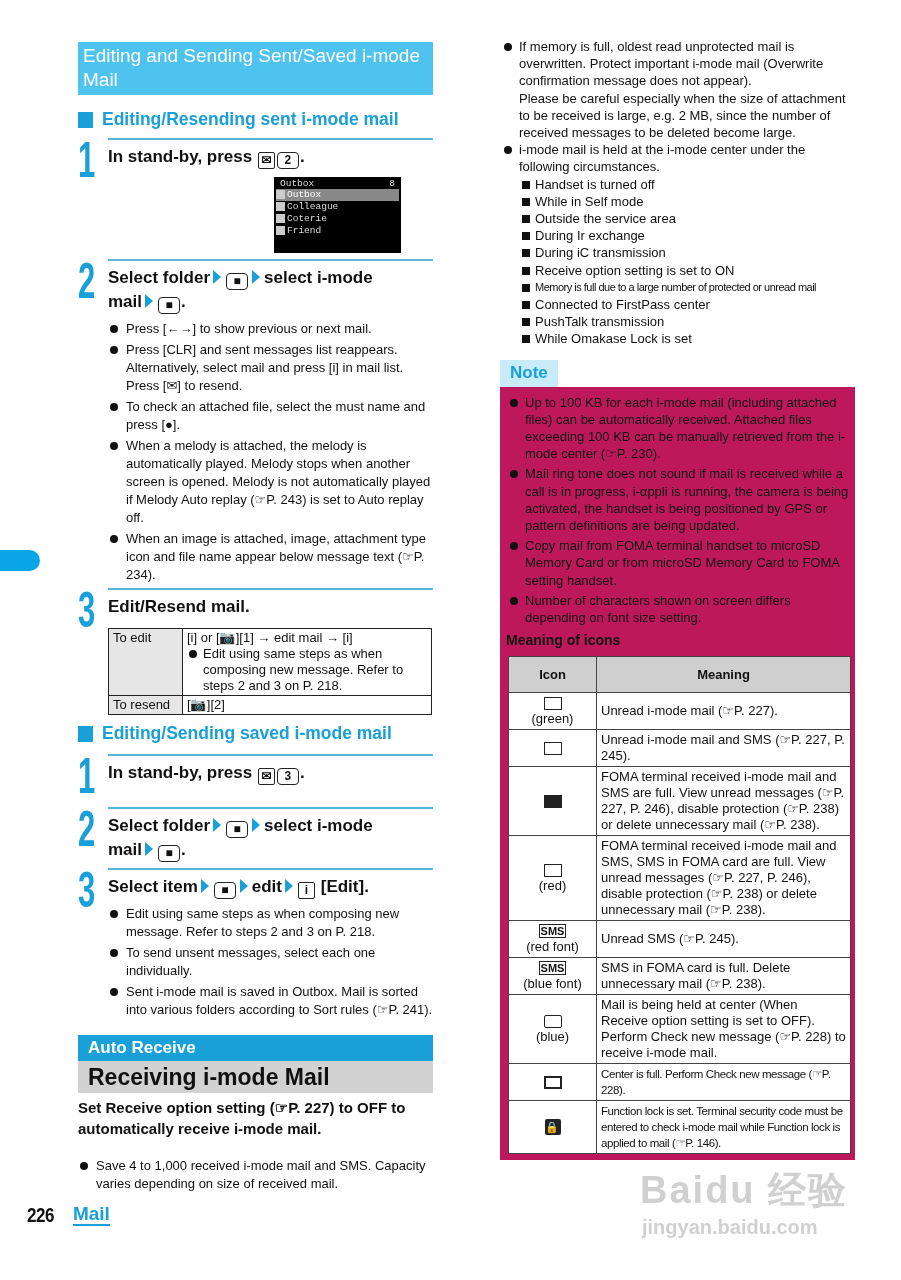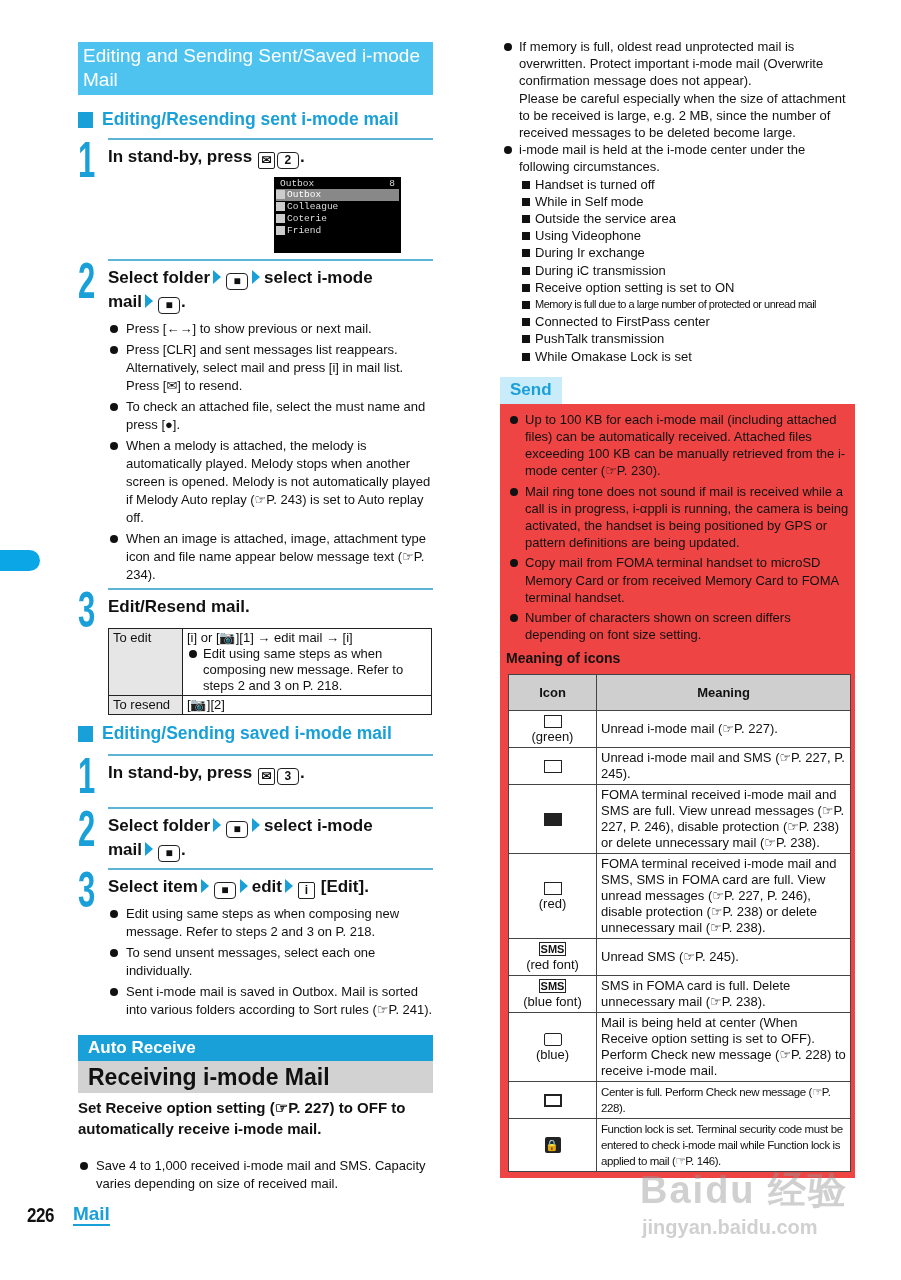--- a/index.html
+++ b/index.html
@@ -49,21 +49,21 @@
 
   .r-bullets { list-style: none; }
   .r-bullets li { position: relative; padding-left: 19px; font-size: 13px; line-height: 17.2px; }
   .r-bullets li::before { content: ""; position: absolute; left: 4px; top: 5px; width: 8px; height: 8px; border-radius: 50%; background: #111; }
   .squares { list-style: none; margin-left: 18px; }
   .squares li { position: relative; padding-left: 17px; font-size: 13px; line-height: 17.2px; }
   .squares li::before { content: ""; position: absolute; left: 4px; top: 5px; width: 8px; height: 8px; background: #111; }
   .squares li.small { font-size: 11px; letter-spacing: -0.5px; }
 
   .note-tab { margin-top: 12px; display: inline-block; background: #c8ecfa; color: #1aa0d8; font-weight: bold; font-size: 17px; padding: 3px 10px 4px 10px; }
-  .note-box { background: #ef4444; padding: 7px 6px 6px 6px; width: 355px; }
+  .note-box { background: #be185d; padding: 7px 6px 6px 6px; width: 355px; }
   .note-box .r-bullets li { margin-bottom: 3px; }
   .icons-head { font-weight: bold; font-size: 14px; margin: 6px 0 8px 0; }
 
   table.icons { border-collapse: collapse; width: 343px; background: #fff; font-size: 13px; margin-left: 2px; }
   table.icons th { background: #cfcfcf; border: 1.5px solid #444; font-weight: bold; padding: 10px; font-size: 13px; }
   table.icons td { border: 1.5px solid #444; padding: 2px 4px; line-height: 16px; vertical-align: middle; }
   table.icons td.ic { width: 88px; text-align: center; }
   table.icons td.small { font-size: 11.5px; letter-spacing: -0.4px; line-height: 16px; }
   .env { display: inline-block; width: 18px; height: 13px; border: 1.5px solid #222; position: relative; vertical-align: middle; }
   .env.filled { background: #222; }
@@ -208,36 +208,35 @@
       <li>
         <span>If memory is full, oldest read unprotected mail is overwritten. Protect important i-mode mail (Overwrite confirmation message does not appear).</span><br>
         <span>Please be careful especially when the size of attachment to be received is large, e.g. 2 MB, since the number of received messages to be deleted become large.</span>
       </li>
       <li>i-mode mail is held at the i-mode center under the following circumstances.</li>
     </ul>
     <ul class="squares">
       <li>Handset is turned off</li>
       <li>While in Self mode</li>
       <li>Outside the service area</li>
-      <li>Using Videophone</li>
       <li>During Ir exchange</li>
       <li>During iC transmission</li>
       <li>Receive option setting is set to ON</li>
       <li class="small">Memory is full due to a large number of protected or unread mail</li>
       <li>Connected to FirstPass center</li>
       <li>PushTalk transmission</li>
       <li>While Omakase Lock is set</li>
     </ul>
 
-    <div class="note-tab">Send</div>
+    <div class="note-tab">Note</div>
     <div class="note-box">
       <ul class="r-bullets">
         <li>Up to 100 KB for each i-mode mail (including attached files) can be automatically received. Attached files exceeding 100 KB can be manually retrieved from the i-mode center (☞P. 230).</li>
         <li>Mail ring tone does not sound if mail is received while a call is in progress, i-αppli is running, the camera is being activated, the handset is being positioned by GPS or pattern definitions are being updated.</li>
-        <li>Copy mail from FOMA terminal handset to microSD Memory Card or from received Memory Card to FOMA terminal handset.</li>
+        <li>Copy mail from FOMA terminal handset to microSD Memory Card or from microSD Memory Card to FOMA setting handset.</li>
         <li>Number of characters shown on screen differs depending on font size setting.</li>
       </ul>
       <div class="icons-head">Meaning of icons</div>
       <table class="icons">
         <tbody>
             <tr>
           <th>Icon</th>
           <th>Meaning</th>
         </tr>
         <tr>

